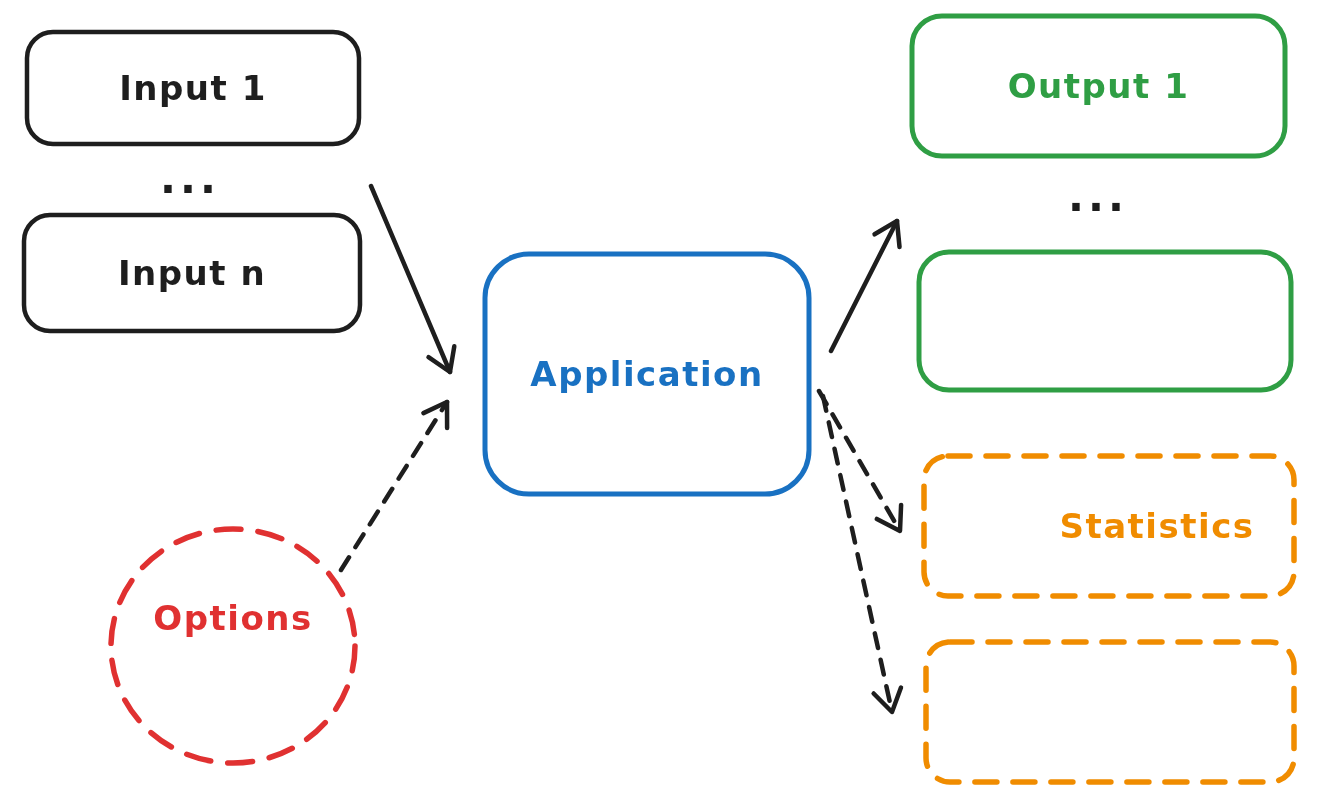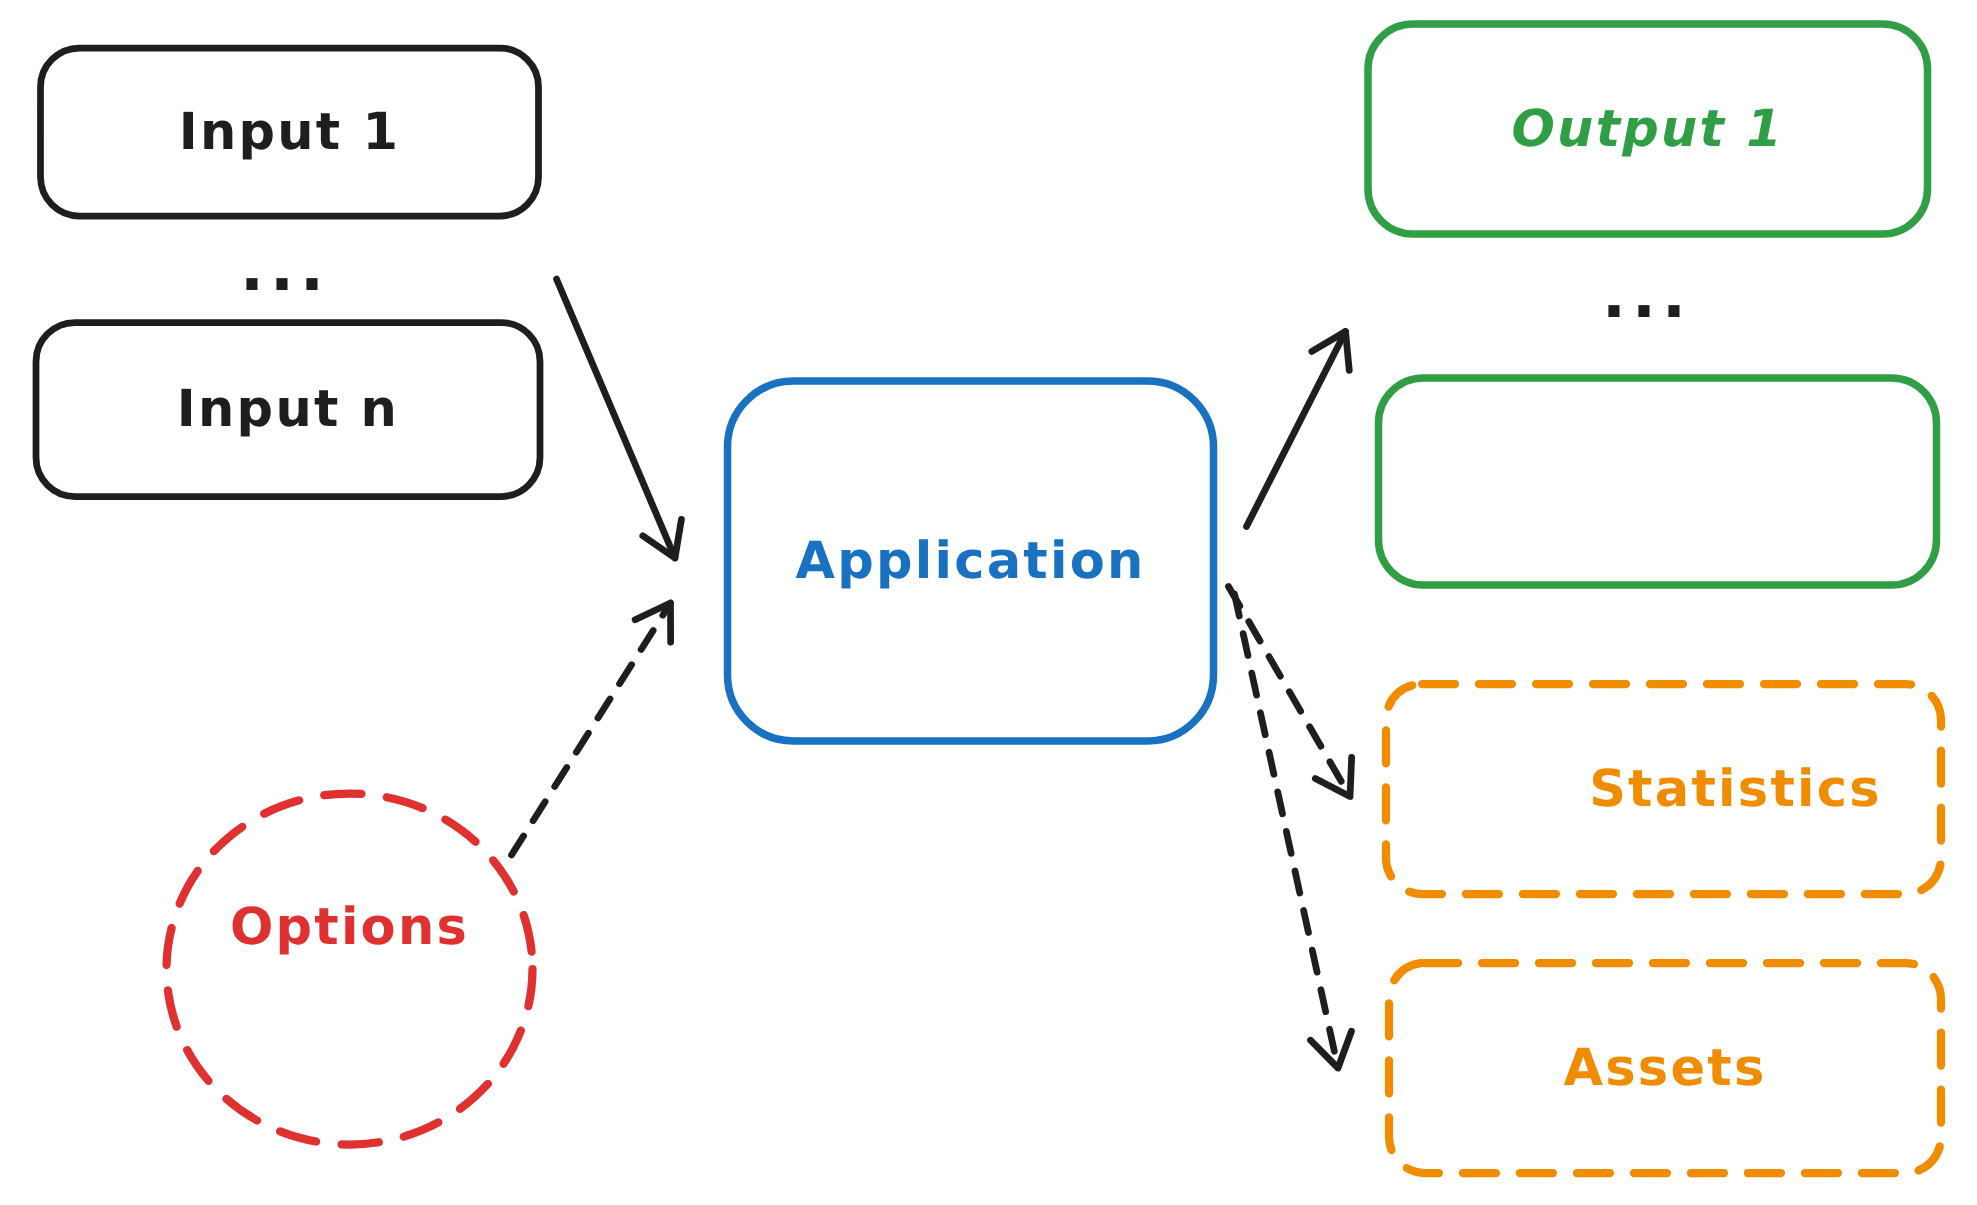--- a/index.html
+++ b/index.html
@@ -40,21 +40,21 @@
     align-items: center;
     justify-content: center;
     font-weight: bold;
     font-size: 34px;
     letter-spacing: 1.5px;
     color: var(--ink);
     white-space: nowrap;
     user-select: none;
   }
   .label.blue   { color: var(--application-blue); }
-  .label.green  { color: var(--output-green); font-style: italic; }
+  .label.green  { color: var(--output-green); }
   .label.orange { color: var(--extras-orange); }
   .label.red    { color: var(--options-red); }
   .ellipsis {
     font-size: 42px;
     letter-spacing: 4px;
     padding-bottom: 14px;
   }
 </style>
 </head>
 <body>
@@ -92,17 +92,16 @@
 
   <div class="label blue" style="left:485px; top:254px; width:324px; height:240px;">Application</div>
 
   <div class="label green" style="left:912px; top:16px; width:373px; height:140px;">Output 1</div>
 
   <div class="label ellipsis" style="left:1058px; top:178px; width:80px; height:50px;">...</div>
 
 
   <div class="label orange" style="left:972px; top:456px; width:370px; height:140px;">Statistics</div>
 
-  <div class="label orange" style="left:926px; top:642px; width:368px; height:140px;">Assets</div>
 
   <div class="label red" style="left:111px; top:501px; width:244px; height:234px;">Options</div>
 
 </div>
 
 </body></html>

